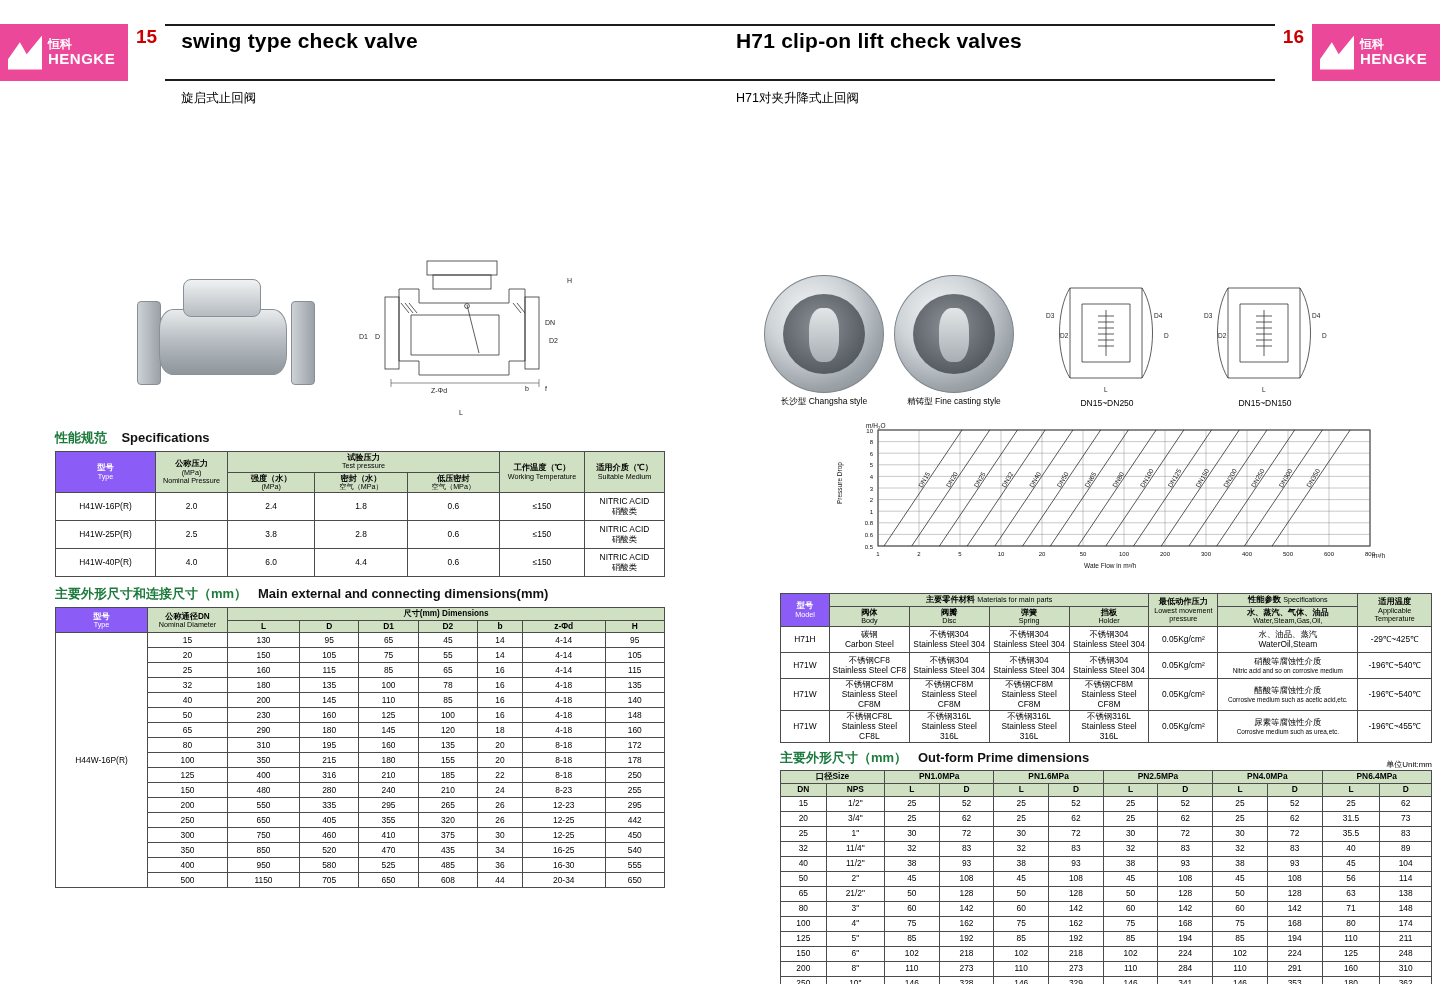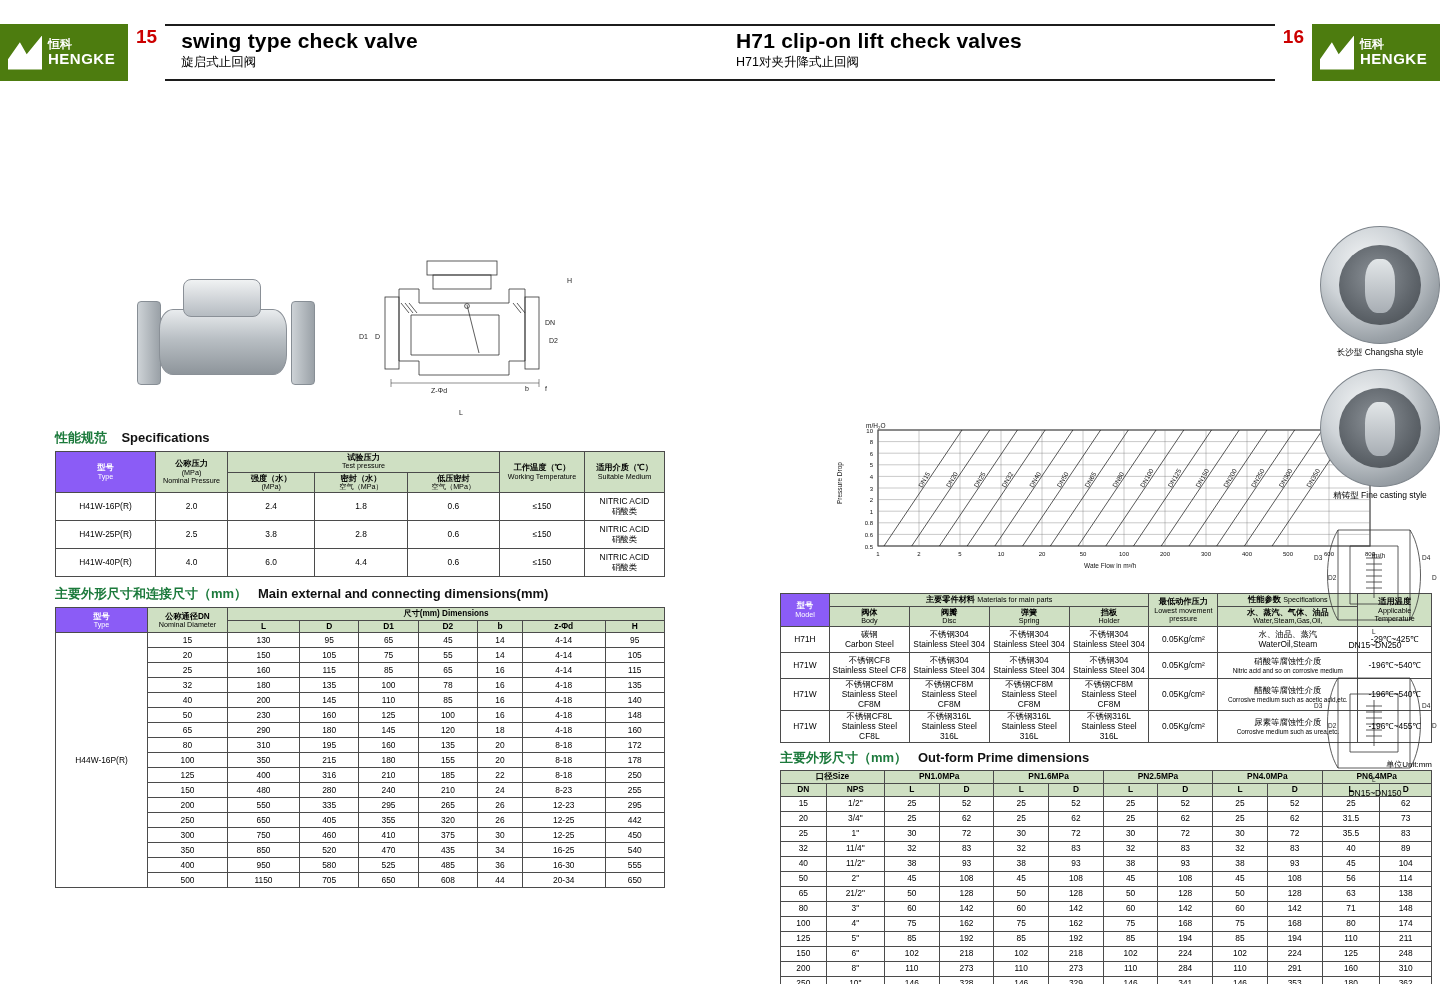--- a/index.html
+++ b/index.html
@@ -9,21 +9,21 @@
     background:#ffffff;
     font-family:"Liberation Sans", sans-serif;
     color:#000;
     position:relative;
     overflow:hidden;
   }
   
   .header { display:flex; height:103px; width:100%; }
   .logo-box {
     width:128px; height:57px; margin-top:24px;
-    background:#4d7c0f;
+    background:#ec4899;
     position:relative;
     display:flex; align-items:center;
   }
   .logo-box.right { margin-left:0; }
   .logo-swoosh {
     width:34px; height:34px; margin-left:8px;
     background:#ffffff;
     clip-path: polygon(0% 70%, 35% 20%, 55% 55%, 100% 0%, 100% 100%, 0% 100%);
   }
   .logo-text { color:#fff; margin-left:6px; line-height:1.05; }
@@ -35,21 +35,21 @@
   }
   .title-band {
     flex:1; border:2px solid #1c1c1c; border-left:none; border-right:none;
     height:57px; margin-top:24px; display:flex;
   }
   .title-left, .title-right {
     flex:1; padding:2px 0 0 16px; position:relative;
   }
   .title-right { border-left:none; }
   .title-en { font-size:21px; font-weight:bold; letter-spacing:0.2px; line-height:1.25; }
-  .title-cn { font-size:12.5px; line-height:1.3; }
+  .title-cn { font-size:12.5px; line-height:1.3;margin-top:36px; }
   
   .page { position:relative; width:1440px; }
   .col-left { position:absolute; left:0; top:105px; width:720px; }
   .col-right { position:absolute; left:720px; top:105px; width:720px; }
 
   
   .sec-head { margin:6px 0 4px 55px; font-size:13px; font-weight:bold; }
   .sec-head .cn { color:#1c7a3c; }
   .sec-head .en { color:#111; }
   .sec-head.r { margin-left:60px; }
@@ -527,21 +527,21 @@
             <td>44</td>
             <td>20-34</td>
             <td>650</td>
           </tr>
         </tbody>
   </table>
 </div>
 
 <div class="col-right">
 
-  <div class="figrow" style="height:200px; justify-content:flex-start; padding-left:44px; gap:10px;flex-direction:column;">
+  <div class="figrow" style="height:200px; justify-content:flex-start; padding-left:44px; gap:10px;">
     <div style="text-align:center">
       <div class="disc-img"></div>
       <div class="fig-caption">长沙型 Changsha style</div>
     </div>
     <div style="text-align:center">
       <div class="disc-img"></div>
       <div class="fig-caption">精铸型 Fine casting style</div>
     </div>
 
     <div style="text-align:center; margin-left:18px;">

